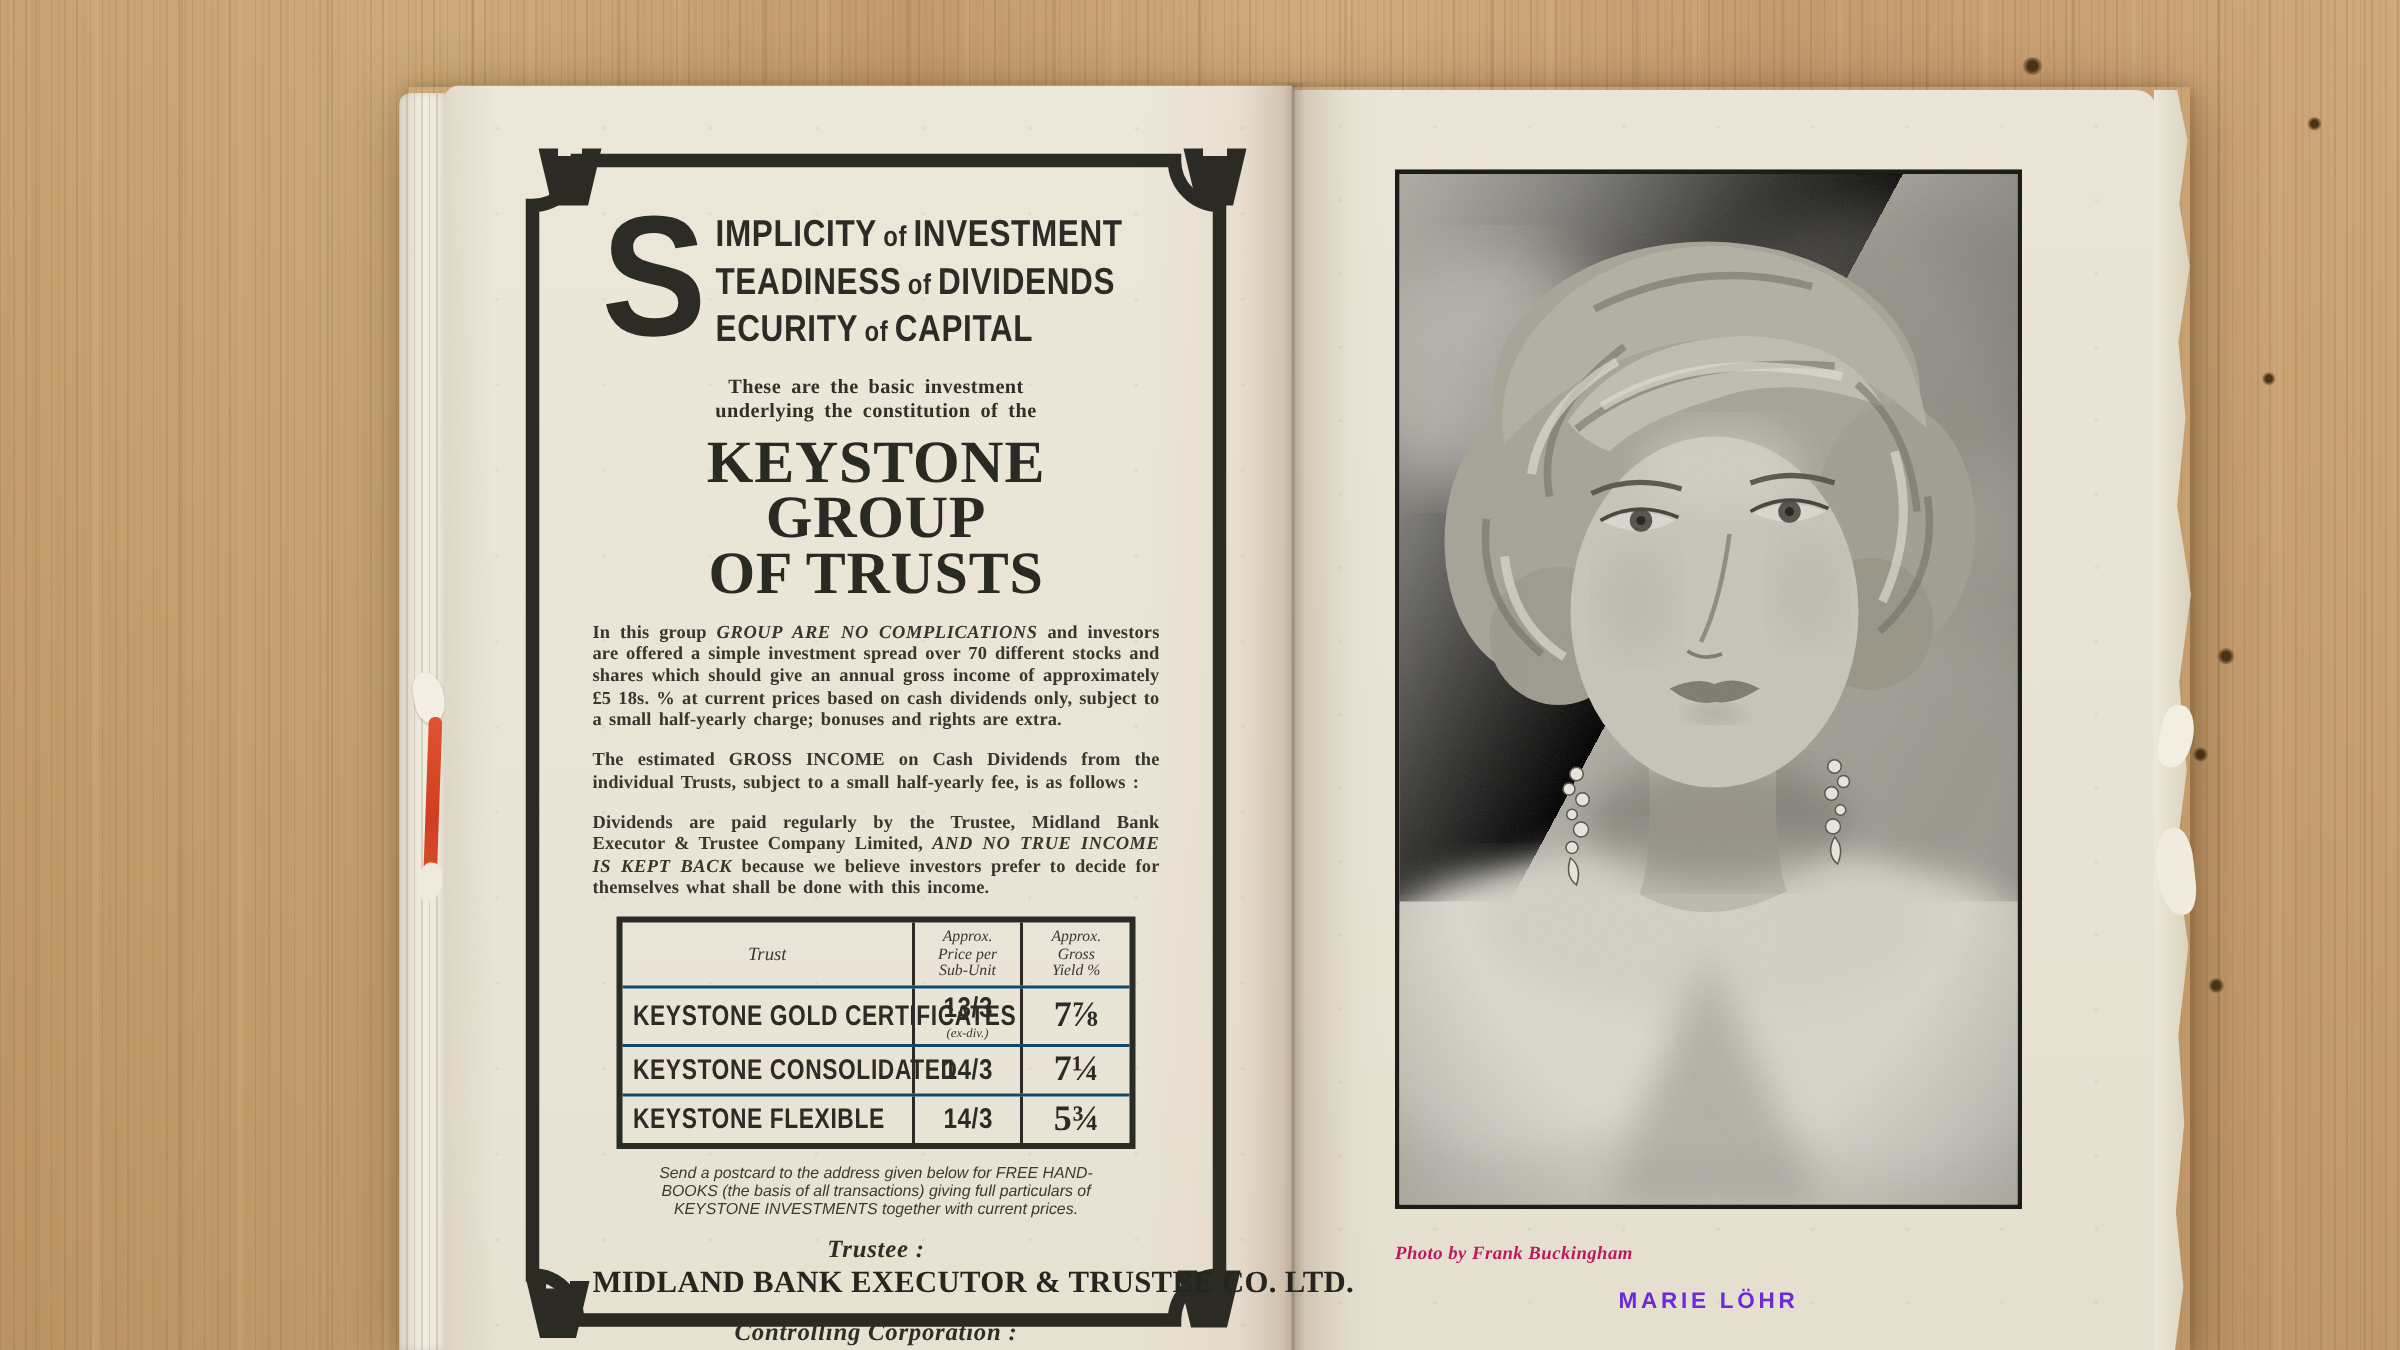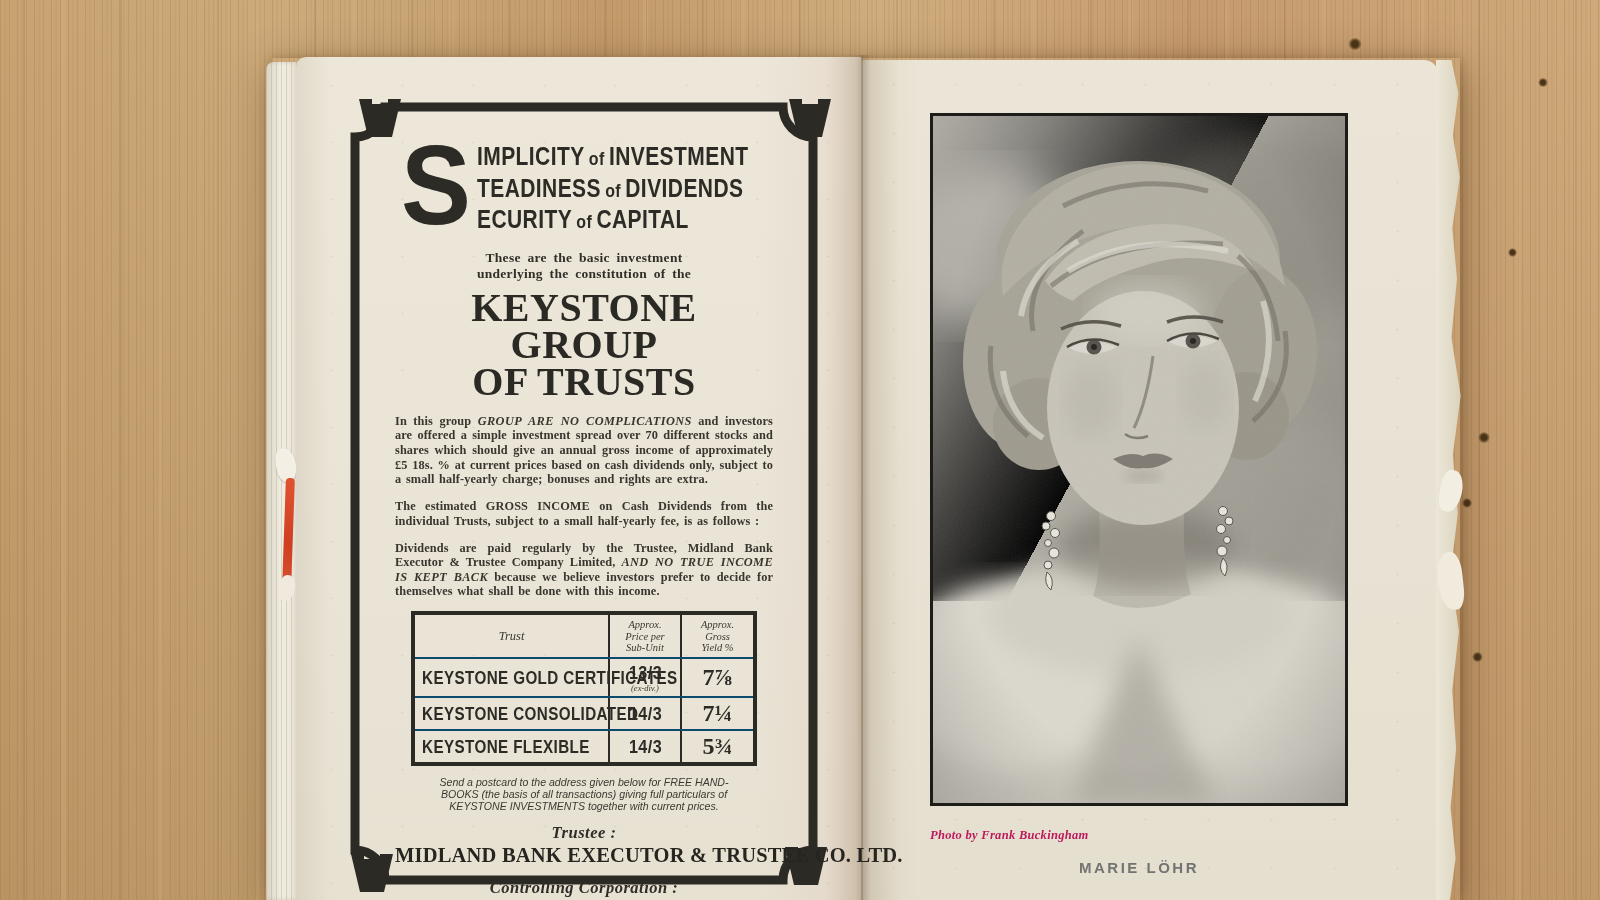--- a/index.html
+++ b/index.html
@@ -127,21 +127,21 @@
 
   
   .photo-block{position:absolute;left:68px;top:53px;width:418px;}
   .page-right-inner{position:absolute;left:862px;top:60px;width:576px;height:840px;}
   .photo-frame{width:412px;height:687px;border:3px solid #1d1c19;background:#b9b6ad;}
   .photo-frame svg{display:block;}
   .photo-credit{margin-top:22px;text-align:left;padding-right:2px;
     font-style:italic;font-weight:700;font-size:12.5px;color:#be185d;letter-spacing:.3px;}
   .photo-caption{margin-top:16px;text-align:center;
     font-family:"Liberation Sans","DejaVu Sans",sans-serif;
-    font-size:15px;font-weight:600;letter-spacing:2.5px;color:#737373;}
+    font-size:15px;font-weight:600;letter-spacing:2.5px;color:#6d28d9;}
 </style>
 </head>
 <body>
 
 <div class="wood"></div>
 <div class="knot" style="left:1348px;top:38px;width:14px;height:12px;"></div>
 <div class="knot" style="left:1478px;top:432px;width:12px;height:11px;"></div>
 <div class="knot" style="left:1462px;top:498px;width:10px;height:10px;"></div>
 <div class="knot" style="left:1538px;top:78px;width:10px;height:9px;"></div>
 <div class="knot" style="left:1508px;top:248px;width:9px;height:9px;"></div>

